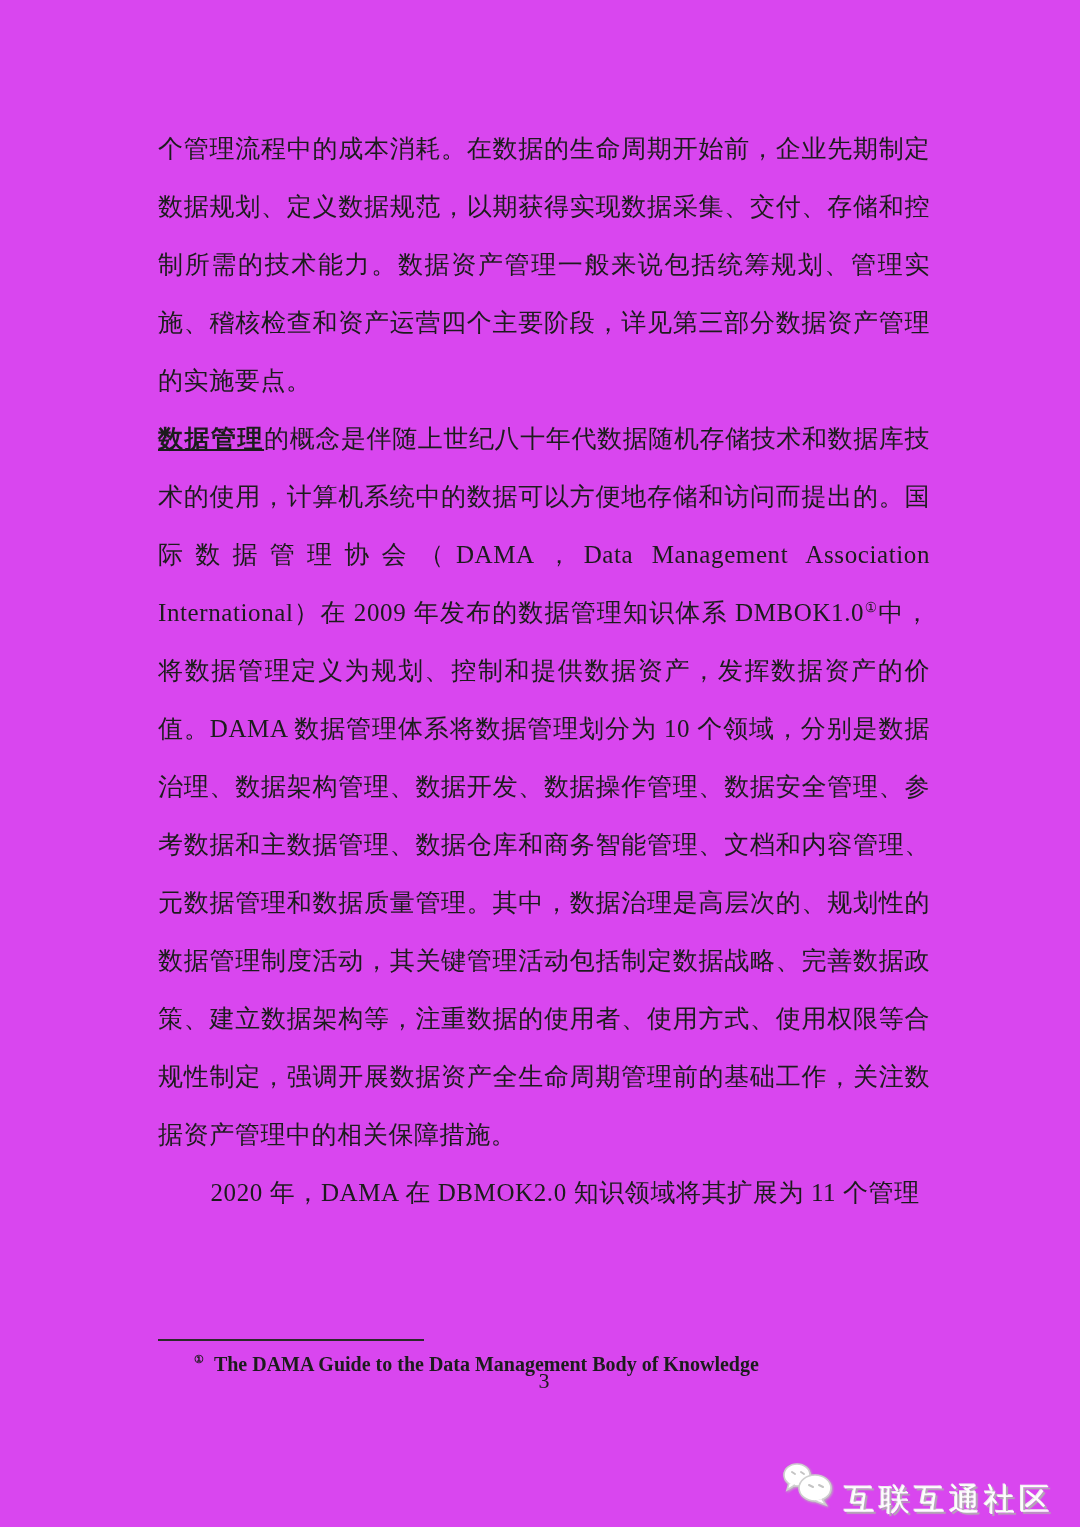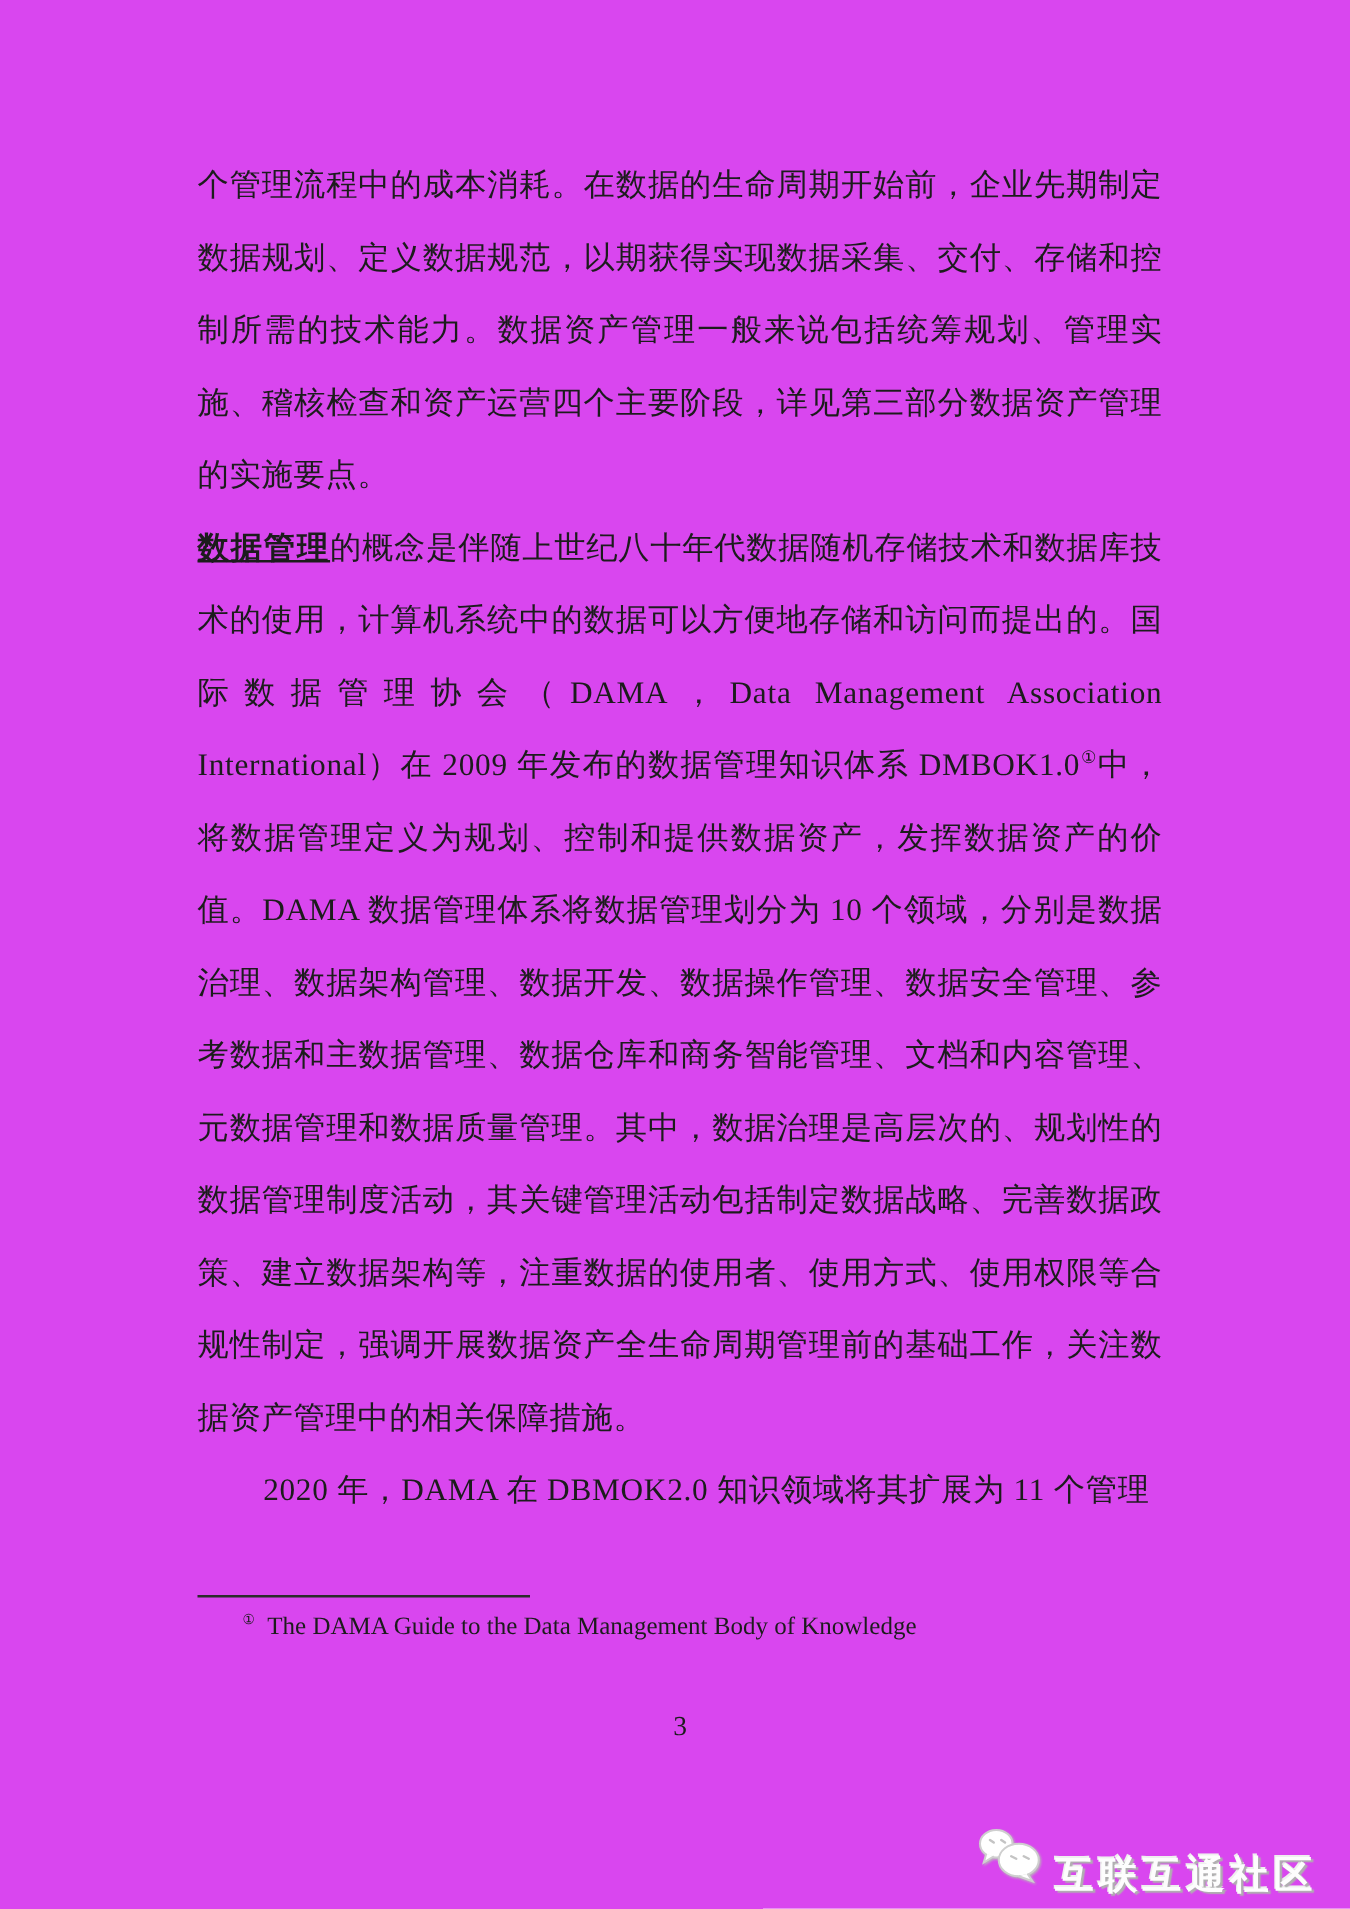--- a/index.html
+++ b/index.html
@@ -49,22 +49,23 @@
     text-decoration: underline;
   }
   .body-par sup, .footnote-line sup {
     font-size: 0.55em;
     vertical-align: super;
     line-height: 0;
   }
   .footnote-area {
     position: absolute;
     left: 158px;
-    top: 1276px;
+    top: 1339px;
     width: 772px;
+    font-weight: bold;
   }
   .footnote-rule {
     width: 266px;
     height: 0;
     border-top: 2px solid #2b2b2b;
     margin: 0 0 10px 0;
   }
   .footnote-line {
     margin: 0;
     padding-left: 36px;
@@ -91,21 +92,21 @@
     display: flex;
     align-items: center;
     gap: 8px;
   }
   .watermark-icon {
     filter: drop-shadow(1.5px 1.5px 1px #b8b8b8);
   }
   .watermark-text {
     font-family: "Liberation Sans", "DejaVu Sans", sans-serif;
     font-size: 31px;
-    font-weight: 700;
+    font-weight: 400;
     letter-spacing: 4px;
     color: #fdfdfd;
     text-shadow: 2px 2px 1px #b0b0b0, -1px -1px 0 #efefef;
     margin-top: 32px;
   }
 </style>
 </head>
 <body>
 
 <div class="page">

